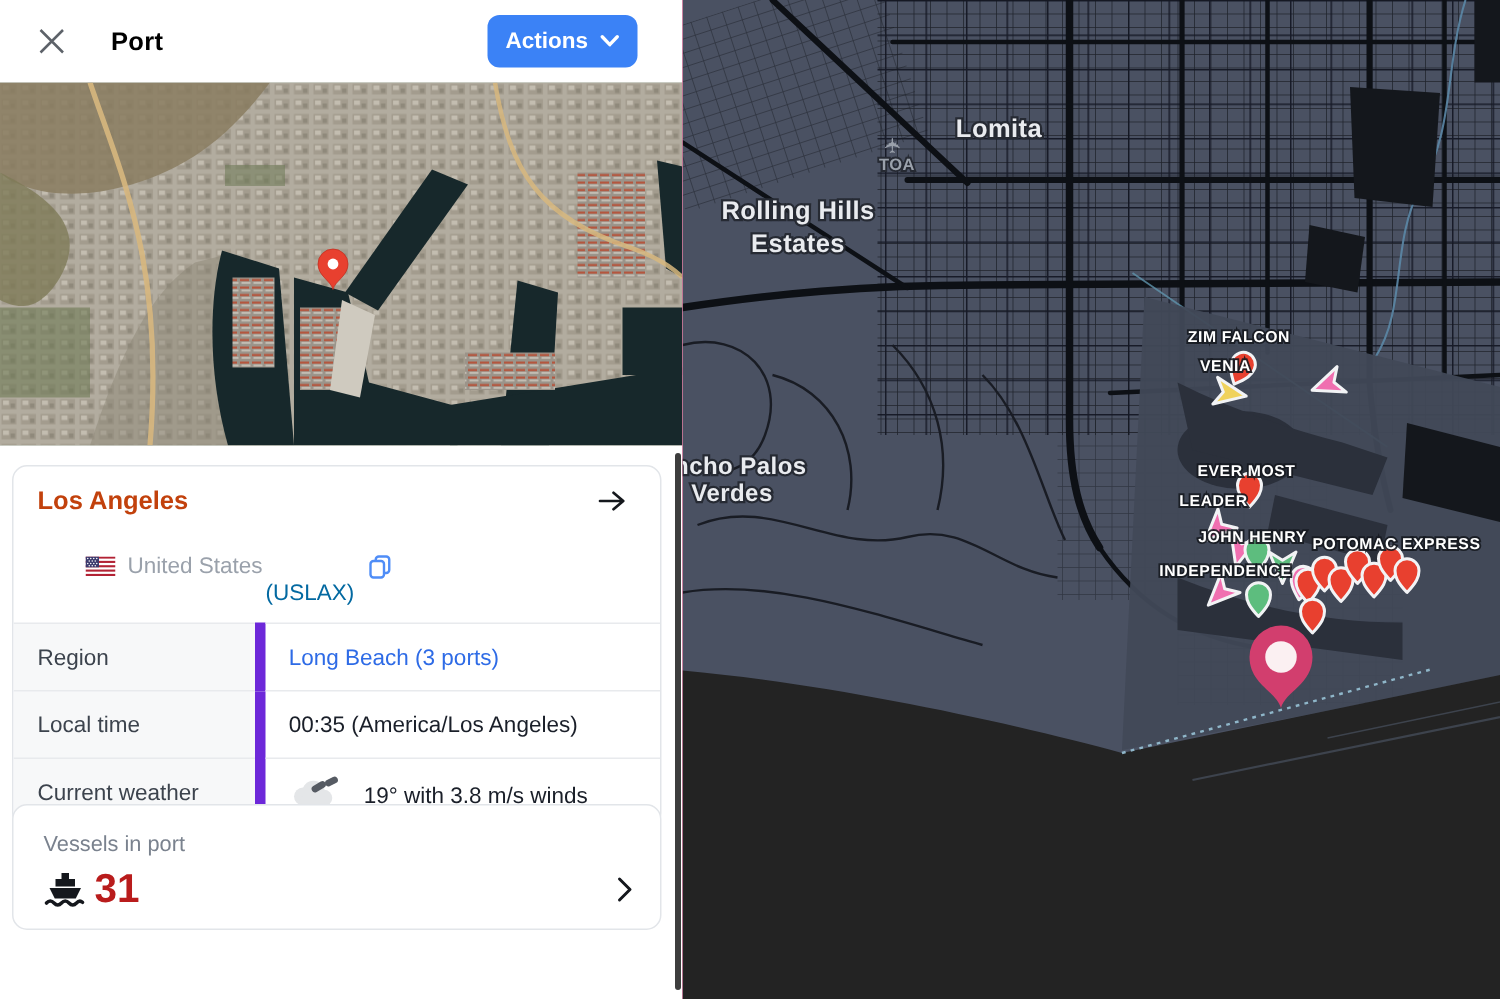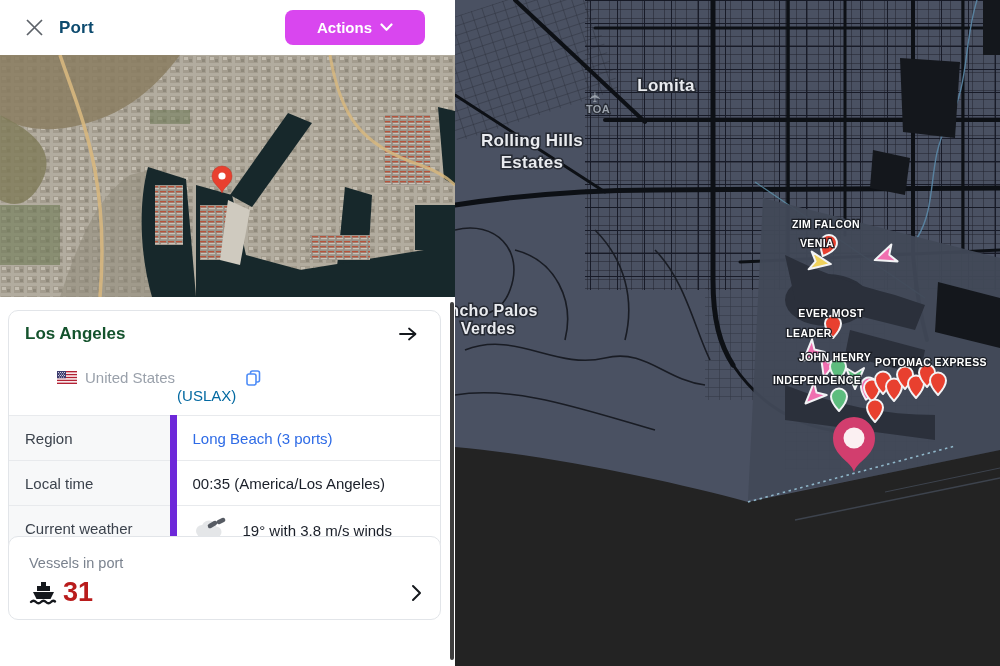--- a/index.html
+++ b/index.html
@@ -3,31 +3,31 @@
 <meta charset="utf-8">
 <style>
   * { margin:0; padding:0; box-sizing:border-box; }
   html,body { width:1000px; height:666px; overflow:hidden; font-family:"Liberation Sans", sans-serif; }
   .app { position:relative; width:1000px; height:666px; background:#fff; }
 
   
   .panel { position:absolute; left:0; top:0; width:455px; height:666px; background:#fff; overflow:hidden; }
   .panel-header { position:absolute; left:0; top:0; width:455px; height:55px; display:flex; align-items:center; padding:0 30px 0 24px; background:#fff; }
   .close-btn { width:20px; height:20px; cursor:pointer; display:flex; align-items:center; justify-content:center; }
-  .panel-title { margin-left:15px; font-size:17px; font-weight:bold; color:#0c4a6e; letter-spacing:.2px; }
-  .actions-btn { margin-left:auto; background:#d946ef; color:#fff; border:none; border-radius:8px; font-family:"Liberation Sans",sans-serif;
-    font-size:15px; font-weight:bold; padding:9px 32px; display:flex; align-items:center; gap:8px; cursor:pointer; }
+  .panel-title { margin-left:30px; font-size:17px; font-weight:bold; color:#000000; letter-spacing:.2px; }
+  .actions-btn { margin-left:auto; background:#3b82f6; color:#fff; border:none; border-radius:8px; font-family:"Liberation Sans",sans-serif;
+    font-size:15px; font-weight:bold; padding:9px 12px; display:flex; align-items:center; gap:8px; cursor:pointer; }
 
   .sat-wrap { position:absolute; left:0; top:55px; width:455px; height:242px; overflow:hidden; background:#9aa08f; }
 
   .card { position:absolute; left:8px; width:433px; background:#fff; border:1px solid #e2e5e9; border-radius:10px; overflow:hidden; }
   .card1 { top:310px; }
   .card1-head { padding:13px 16px 11px 16px; }
   .title-row { display:flex; align-items:center; }
-  .port-name { font-size:17px; font-weight:bold; color:#14532d; }
+  .port-name { font-size:17px; font-weight:bold; color:#c2410c; }
   .goto-arrow { margin-left:auto; margin-right:6px; cursor:pointer; display:flex; }
   .country-row { display:flex; align-items:center; gap:8px; margin-top:7px; font-size:15px;padding-left:32px; }
   .country-name { color:#9aa1ab; }
   .country-code { color:#0369a1; margin-left:-6px;margin-top:36px; }
   .copy-icon { cursor:pointer; display:flex; margin-left:2px; }
 
   table.details { width:100%; border-collapse:collapse; border-top:1px solid #e8eaed; }
   table.details td { height:45px; font-size:15px; vertical-align:middle; }
   table.details td.lbl { width:164px; background:#f7f8f9; color:#3c434d; padding-left:16px; border-right:7px solid #6d28d9; }
   table.details td.val { padding-left:16px; color:#1a1f29; }

